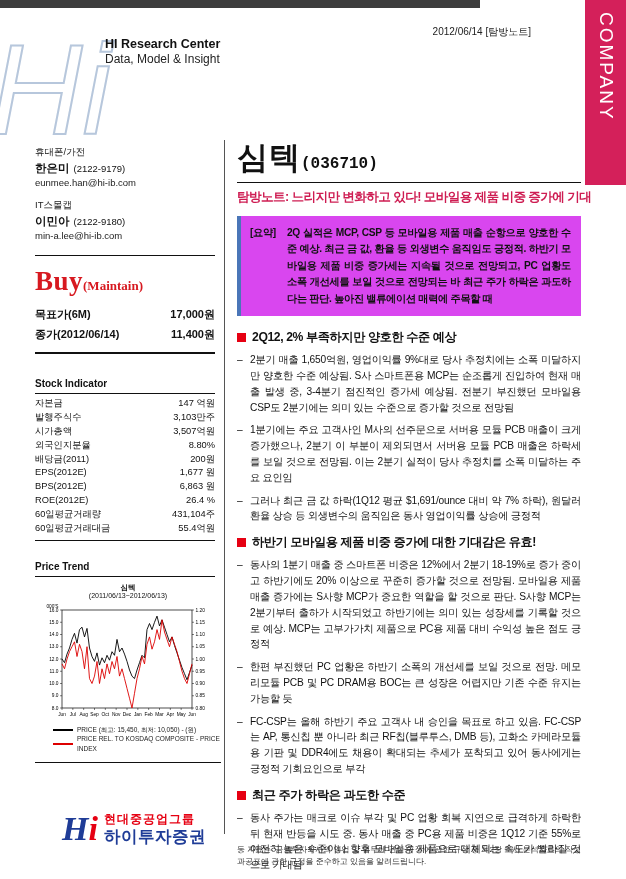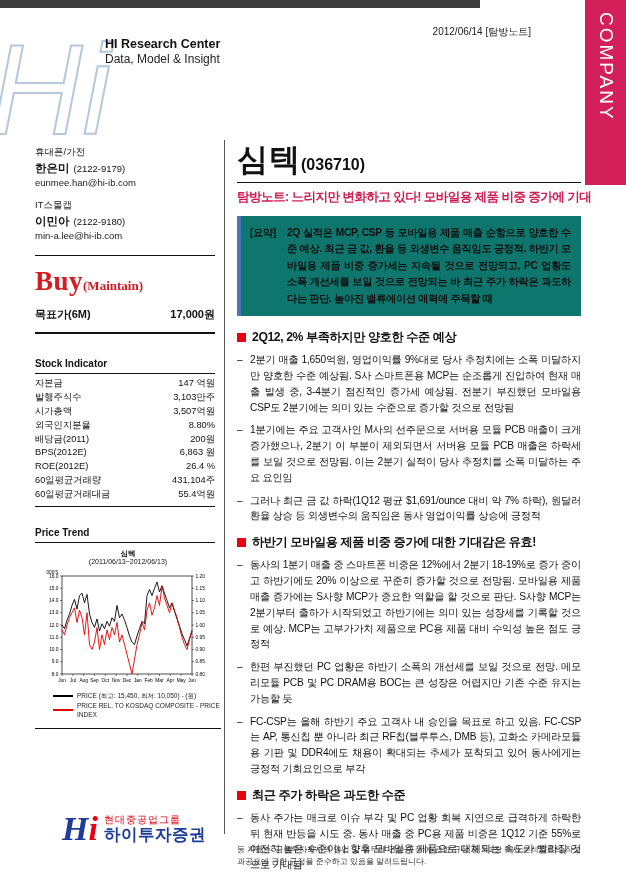--- a/index.html
+++ b/index.html
@@ -49,31 +49,31 @@
   .legend{margin:3px 0 0 18px;}
   .legend-row{display:flex;align-items:center;gap:4px;font-size:6.5px;color:#222;line-height:1.5;}
   .legend-swatch{display:inline-block;width:20px;height:2px;background:#000;flex:0 0 auto;}
   .hr3{border:none;border-top:1px solid #111;margin:8px 0 0 0;}
   
   .footer-logo{left:62px;top:812px;display:flex;align-items:center;gap:6px;}
   .footer-hi{font-family:"Liberation Serif","DejaVu Serif",serif;font-style:italic;font-weight:bold;
              font-size:34px;color:#1F3C97;line-height:1;}
   .footer-hi .dot{color:#E60012;}
   .footer-texts{display:flex;flex-direction:column;line-height:1.1;}
-  .footer-group{font-size:10px;color:#E60012;font-weight:normal;letter-spacing:1px;}
+  .footer-group{font-size:12px;color:#E60012;font-weight:bold;letter-spacing:1px;}
   .footer-brand{font-size:16.5px;color:#1F3C97;font-weight:bold;letter-spacing:0.5px;}
   
   .main{left:237px;top:144px;width:344px;}
-  .company-title{line-height:1.05;}
+  .company-title{line-height:1.05;font-family:Liberation Mono, monospace;}
   .company-title .nm{font-size:31px;font-weight:bold;letter-spacing:1px;}
   .company-title .tk{font-size:16px;font-weight:bold;}
   .title-rule{border:none;border-top:1.5px solid #111;margin:5px 0 6px 0;}
   .subtitle{color:#CE1C52;font-weight:bold;font-size:12.6px;letter-spacing:-0.6px;margin-bottom:10px;white-space:nowrap;}
   .summary-box{
-    position:relative;background:#0f766e;border-left:4px solid #4a76b8;
+    position:relative;background:#d946ef;border-left:4px solid #4a76b8;
     padding:9px 10px 9px 46px;font-size:10.2px;font-weight:bold;line-height:1.62;
     text-align:justify;letter-spacing:-0.3px;margin-bottom:13px;
   }
   .summary-label{position:absolute;left:9px;top:9px;font-weight:bold;}
   .section{margin-bottom:8px;}
   .sec-head{display:flex;align-items:center;gap:6px;margin:10px 0 6px 0;}
   .sec-sq{width:9px;height:9px;background:#E60012;flex:0 0 auto;}
   .sec-head b{font-size:12.2px;letter-spacing:-0.4px;}
   .bullet{position:relative;padding-left:13px;font-size:10.2px;line-height:1.55;
           text-align:justify;letter-spacing:-0.2px;margin-bottom:7px;}
@@ -124,20 +124,24 @@
   <hr class="hr1">
 
   <div class="buy-line">
     <span class="buy">Buy</span><span class="maintain">(Maintain)</span>
   </div>
 
   <div class="price-row">
     <span>목표가(6M)</span>
     <span>17,000원</span>
   </div>
+  <div class="price-row">
+    <span>종가(2012/06/14)</span>
+    <span>11,400원</span>
+  </div>
 
   <hr class="hr2">
 
   <div class="si-title">Stock Indicator</div>
   <div class="si-table">
     <div class="si-row">
         <span>자본금</span>
         <span class="v">147 억원</span>
       </div>
     <div class="si-row">
@@ -148,20 +152,24 @@
         <span>시가총액</span>
         <span class="v">3,507억원</span>
       </div>
     <div class="si-row">
         <span>외국인지분율</span>
         <span class="v">8.80%</span>
       </div>
     <div class="si-row">
         <span>배당금(2011)</span>
         <span class="v">200원</span>
+      </div>
+    <div class="si-row">
+        <span>EPS(2012E)</span>
+        <span class="v">1,677 원</span>
       </div>
     <div class="si-row">
         <span>BPS(2012E)</span>
         <span class="v">6,863 원</span>
       </div>
     <div class="si-row">
         <span>ROE(2012E)</span>
         <span class="v">26.4 %</span>
       </div>
     <div class="si-row">

